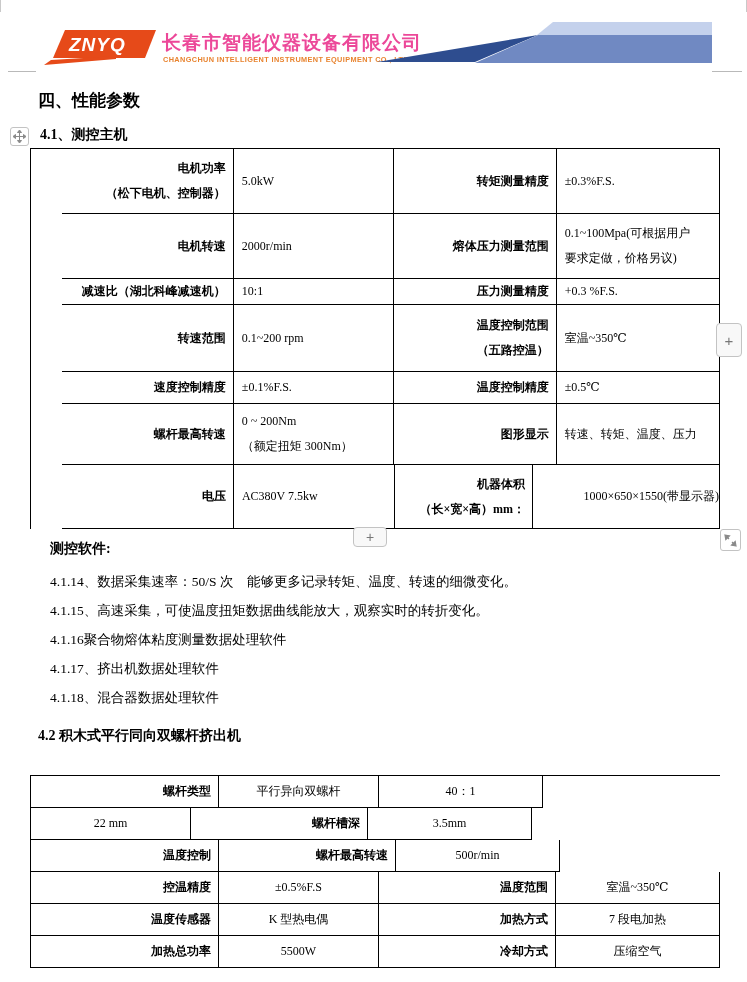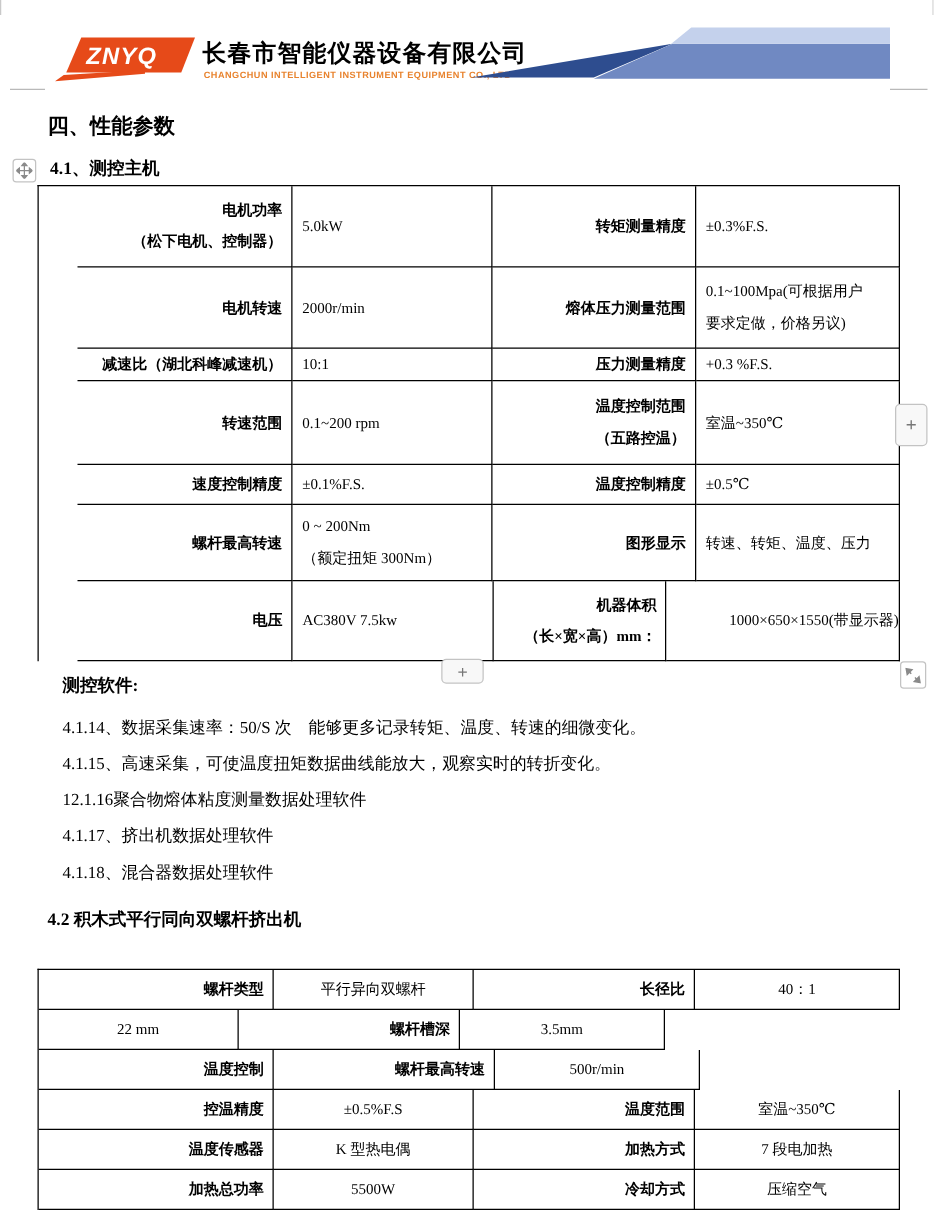--- a/index.html
+++ b/index.html
@@ -6,21 +6,21 @@
   html,body { background:#fff; }
   .page {
     position:relative; width:747px; height:982px; background:#fff;
     font-family:"Liberation Serif","DejaVu Serif",serif; color:#000; overflow:hidden;
   }
   
   .corner-tick { position:absolute; width:1px; height:12px; background:#c9c9c9; top:0; }
   .logo-wrap { position:absolute; left:44px; top:28px; width:116px; height:40px; }
   .brand-cn {
     position:absolute; left:162px; top:30px; width:260px;
-    font-size:19px; font-weight:bold; color:#000000; letter-spacing:1px;
+    font-size:19px; font-weight:bold; color:#ec4899; letter-spacing:1px;
     font-family:"Liberation Sans","DejaVu Sans",sans-serif;
   }
   .brand-en {
     position:absolute; left:163px; top:55px; width:260px;
     font-size:7.3px; font-weight:bold; color:#e8832e; letter-spacing:0.4px;
     font-family:"Liberation Sans","DejaVu Sans",sans-serif;
   }
   .banner { position:absolute; left:370px; top:20px; width:345px; height:45px; }
   .hdr-rule { position:absolute; height:1px; background:#b9b9b9; top:71px; }
   .hdr-rule.l { left:8px; width:28px; }
@@ -231,39 +231,36 @@
           <polygon points="12,12 7.5,11.2 11.2,7.5"></polygon>
       </g>
     </svg>
   </div>
 
   <div class="software">
     <div class="sw-title">测控软件:</div>
     <ul>
       <li>4.1.14、数据采集速率：50/S 次　能够更多记录转矩、温度、转速的细微变化。</li>
       <li>4.1.15、高速采集，可使温度扭矩数据曲线能放大，观察实时的转折变化。</li>
-      <li>12.1.16聚合物熔体粘度测量数据处理软件</li>
+      <li>4.1.16聚合物熔体粘度测量数据处理软件</li>
       <li>4.1.17、挤出机数据处理软件</li>
       <li>4.1.18、混合器数据处理软件</li>
     </ul>
   </div>
 
   <div class="h-s42">4.2 积木式平行同向双螺杆挤出机</div>
 
   <div class="tbl t2">
     <div class="r">
       <div class="c k1 lab">
           <div class="ln">螺杆类型</div>
         </div>
       <div class="c k2 val-c">
           <div class="ln">平行异向双螺杆</div>
         </div>
-      <div class="c k3 lab">
-          <div class="ln">长径比</div>
-        </div>
       <div class="c k4 val-c">
           <div class="ln">40：1</div>
         </div>
     </div>
     <div class="r">
       <div class="c k2 val-c">
           <div class="ln">22 mm</div>
         </div>
       <div class="c k3 lab">
           <div class="ln">螺杆槽深</div>

